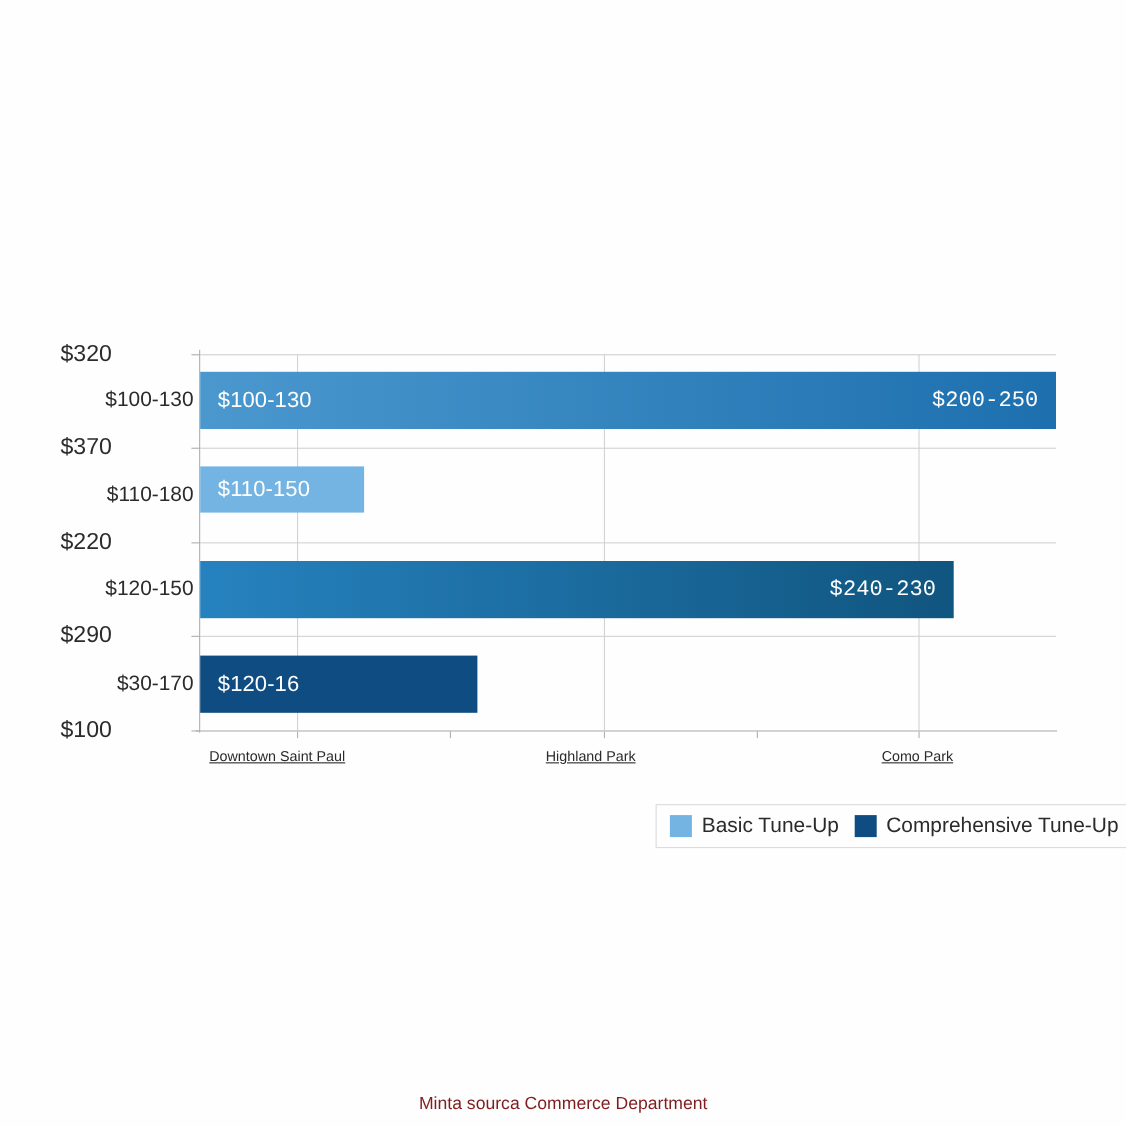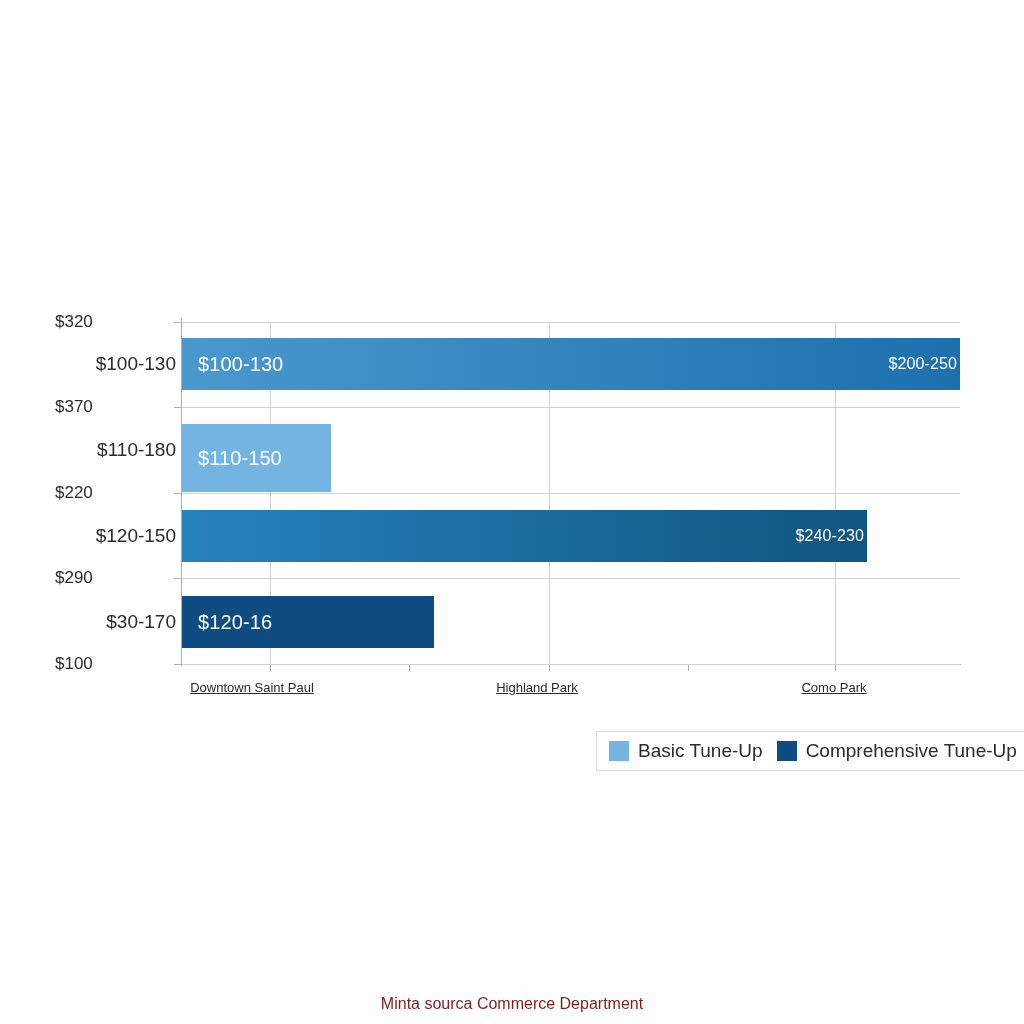--- a/index.html
+++ b/index.html
@@ -82,32 +82,33 @@
   .bar-label-in {
     position: absolute;
     left: 16px;
     color: #ffffff;
     font-size: 20px;
     letter-spacing: .1px;
     white-space: nowrap;
   }
   .bar-label-end {
     position: absolute;
-    right: 3px;
+    right: 16px;
     color: #ffffff;
-    font-size: 16px;
+    font-size: 20px;
     letter-spacing: .1px;
     white-space: nowrap;
+    font-family: Liberation Mono, monospace;
   }
 
   
   .y-axis-tick-label {
     position: absolute;
     left: 55px;
-    font-size: 17px;
+    font-size: 21px;
     color: #2b2b2b;
     white-space: nowrap;
     transform: translateY(-50%);
   }
   .y-cat-label {
     position: absolute;
     right: 848px; 
     font-size: 19px;
     color: #2b2b2b;
     white-space: nowrap;
@@ -195,21 +196,21 @@
 
     <div class="gridline-v" style="left:88px"></div>
     <div class="gridline-v" style="left:367px"></div>
     <div class="gridline-v" style="left:653px"></div>
 
     <div class="bar" style="left:0px; top:16px; height:52px; width:778px; background:linear-gradient(to right,#4a98ce,#1d6fae);">
       <span class="bar-label-in">$100-130</span>
       <span class="bar-label-end">$200-250</span>
     </div>
 
-    <div class="bar" style="left:0px; top:102px; height:68px; width:149px; background:#73b4e3;">
+    <div class="bar" style="left:0px; top:102px; height:42px; width:149px; background:#73b4e3;">
       <span class="bar-label-in">$110-150</span>
       <span class="bar-label-end"></span>
     </div>
 
     <div class="bar" style="left:0px; top:188px; height:52px; width:685px; background:linear-gradient(to right,#2682bf,#10557f);">
       <span class="bar-label-in"></span>
       <span class="bar-label-end">$240-230</span>
     </div>
 
     <div class="bar" style="left:0px; top:274px; height:52px; width:252px; background:#0f4c81;">

